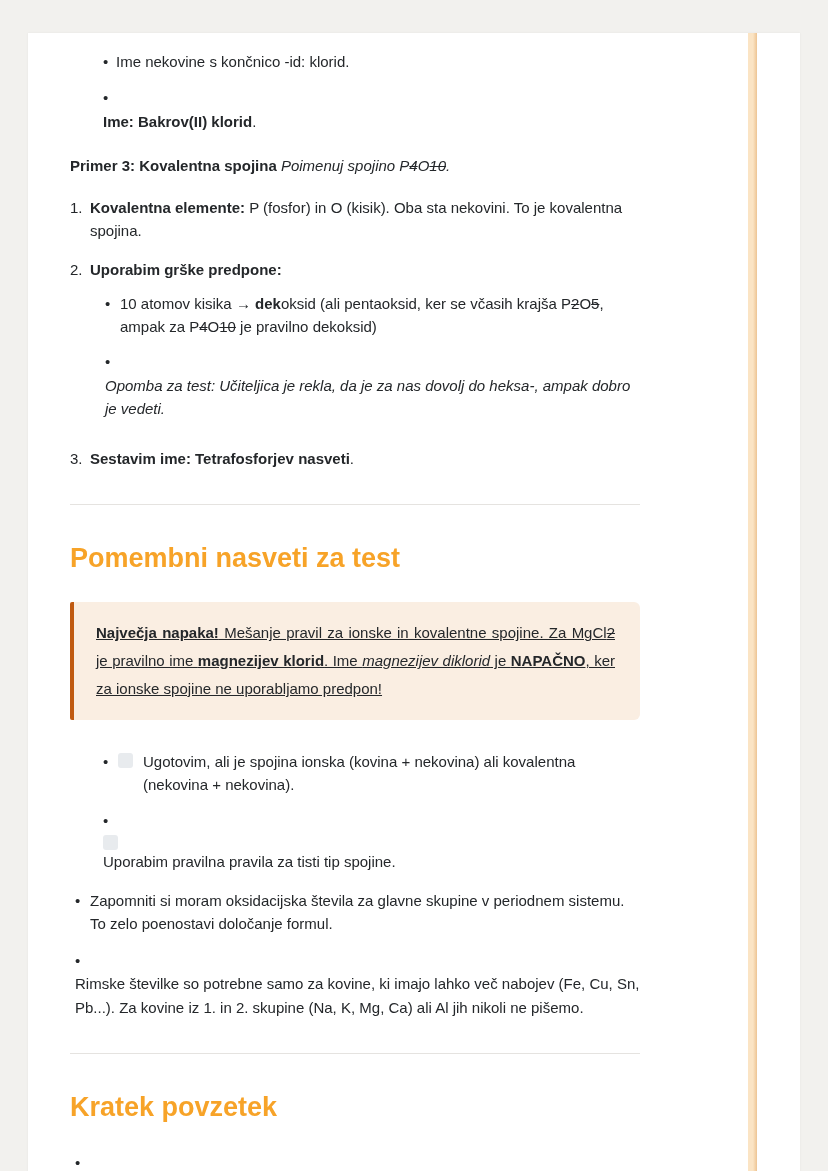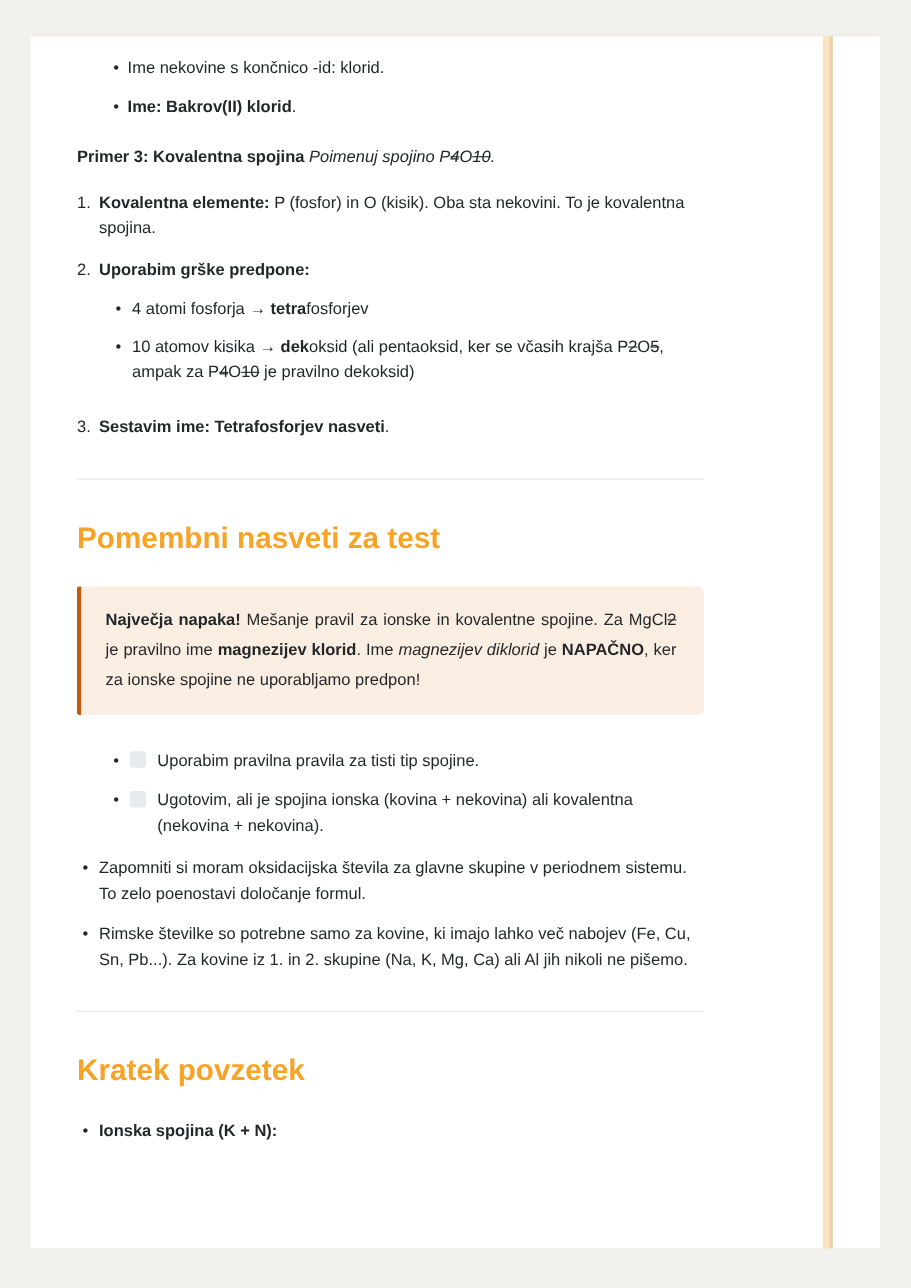--- a/index.html
+++ b/index.html
@@ -40,21 +40,21 @@
   .row { display: flex; align-items: flex-start; }
   .txt { flex: 1 1 auto; min-width: 0; }
 
   .marker { flex: none; color: #24272a; }
   .m-dot  { width: 13px; }
   .m-dot::before { content: "\2022"; }
   .num { width: 20px; }
 
   .list.indent-1 { padding-left: 33px; }
   .li { margin-bottom: 13px; }
-  .li:last-child { margin-bottom: 0; }
+  .li:last-child { margin-bottom: 0; flex-direction: column; }
 
   .primer { margin: 21px 0 19px; }
 
   .steps { }
   .step { margin-bottom: 15px; }
   .step-subs { margin-top: 11px; padding-left: 15px; }
   .step-subs .li { margin-bottom: 12px; }
   .step-subs .m-dot { width: 15px; }
 
   hr.divider {
@@ -70,20 +70,21 @@
     color: var(--heading, #f7a328);
     margin: 0 0 26px;
   }
 
   .callout {
     background: var(--callout_bg, #faeee2);
     border-left: 4px solid var(--callout_border, #c05a11);
     border-radius: 2px 6px 6px 2px;
     padding: 17px 25px 17px 22px;
     margin-bottom: 30px;
+    text-decoration: underline;
   }
   .callout p {
     text-align: justify;
     line-height: 1.85;
   }
 
   .list.lvl1 { padding-left: 5px; }
   .list.lvl1 > .li { margin-bottom: 14px; }
   .list.lvl1 .m-dot { width: 15px; }
 
@@ -139,25 +140,25 @@
           </div>
         </div>
 
         <div class="row step">
           <span class="marker num">2.</span>
           <div class="txt">
             <p><span class="b">Uporabim grške predpone:</span></p>
             <div class="list step-subs">
               <div class="row li">
                 <span class="marker m-dot"></span>
-                <p class="txt"><span>4 atomi fosforja → </span><span class="b">tetra</span><span>fosforjev</span></p>
+                <p class="txt"><span>10 atomov kisika → </span><span class="b">dek</span><span>oksid (ali pentaoksid, ker se včasih krajša P</span><span class="st">2</span><span>O</span><span class="st">5</span><span>, ampak za P</span><span class="st">4</span><span>O</span><span class="st">10</span><span> je pravilno dekoksid)</span></p>
               </div>
               <div class="row li">
                 <span class="marker m-dot"></span>
-                <p class="txt"><span>10 atomov kisika → </span><span class="b">dek</span><span>oksid (ali pentaoksid, ker se včasih krajša P</span><span class="st">2</span><span>O</span><span class="st">5</span><span>, ampak za P</span><span class="st">4</span><span>O</span><span class="st">10</span><span> je pravilno dekoksid)</span></p>
+                <p class="txt"><span class="i">Opomba za test: Učiteljica je rekla, da je za nas dovolj do heksa-, ampak dobro je vedeti.</span></p>
               </div>
             </div>
           </div>
         </div>
 
         <div class="row step">
           <span class="marker num">3.</span>
           <div class="txt">
             <p><span class="b">Sestavim ime: Tetrafosforjev nasveti</span><span>.</span></p>
           </div>
@@ -171,26 +172,26 @@
       <div class="callout">
         <p><span class="b">Največja napaka!</span><span> Mešanje pravil za ionske in kovalentne spojine. Za MgCl</span><span class="st">2</span><span> je pravilno ime </span><span class="b">magnezijev klorid</span><span>. Ime </span><span class="i">magnezijev diklorid</span><span> je </span><span class="b">NAPAČNO</span><span>, ker za ionske spojine ne uporabljamo predpon!</span></p>
       </div>
 
       <div class="list lvl1">
 
         <div class="list checklist">
           <div class="row li">
             <span class="marker m-dot"></span>
             <span class="checkbox"></span>
-            <p class="txt"><span>Uporabim pravilna pravila za tisti tip spojine.</span></p>
+            <p class="txt"><span>Ugotovim, ali je spojina ionska (kovina + nekovina) ali kovalentna (nekovina + nekovina).</span></p>
           </div>
           <div class="row li">
             <span class="marker m-dot"></span>
             <span class="checkbox"></span>
-            <p class="txt"><span>Ugotovim, ali je spojina ionska (kovina + nekovina) ali kovalentna (nekovina + nekovina).</span></p>
+            <p class="txt"><span>Uporabim pravilna pravila za tisti tip spojine.</span></p>
           </div>
         </div>
 
         <div class="row li">
           <span class="marker m-dot"></span>
           <p class="txt"><span>Zapomniti si moram oksidacijska števila za glavne skupine v periodnem sistemu. To zelo poenostavi določanje formul.</span></p>
         </div>
         <div class="row li">
           <span class="marker m-dot"></span>
           <p class="txt"><span>Rimske številke so potrebne samo za kovine, ki imajo lahko več nabojev (Fe, Cu, Sn, Pb...). Za kovine iz 1. in 2. skupine (Na, K, Mg, Ca) ali Al jih nikoli ne pišemo.</span></p>

